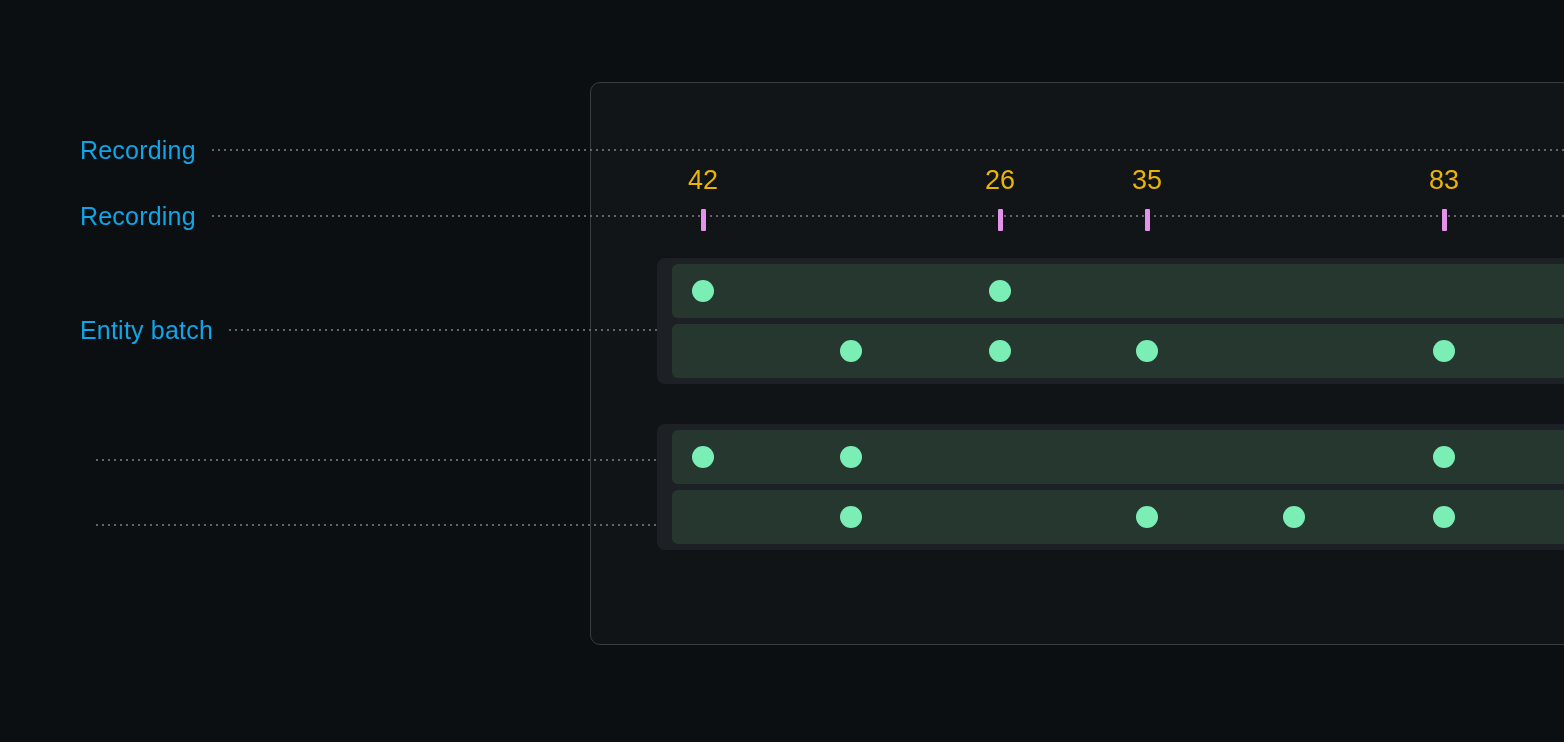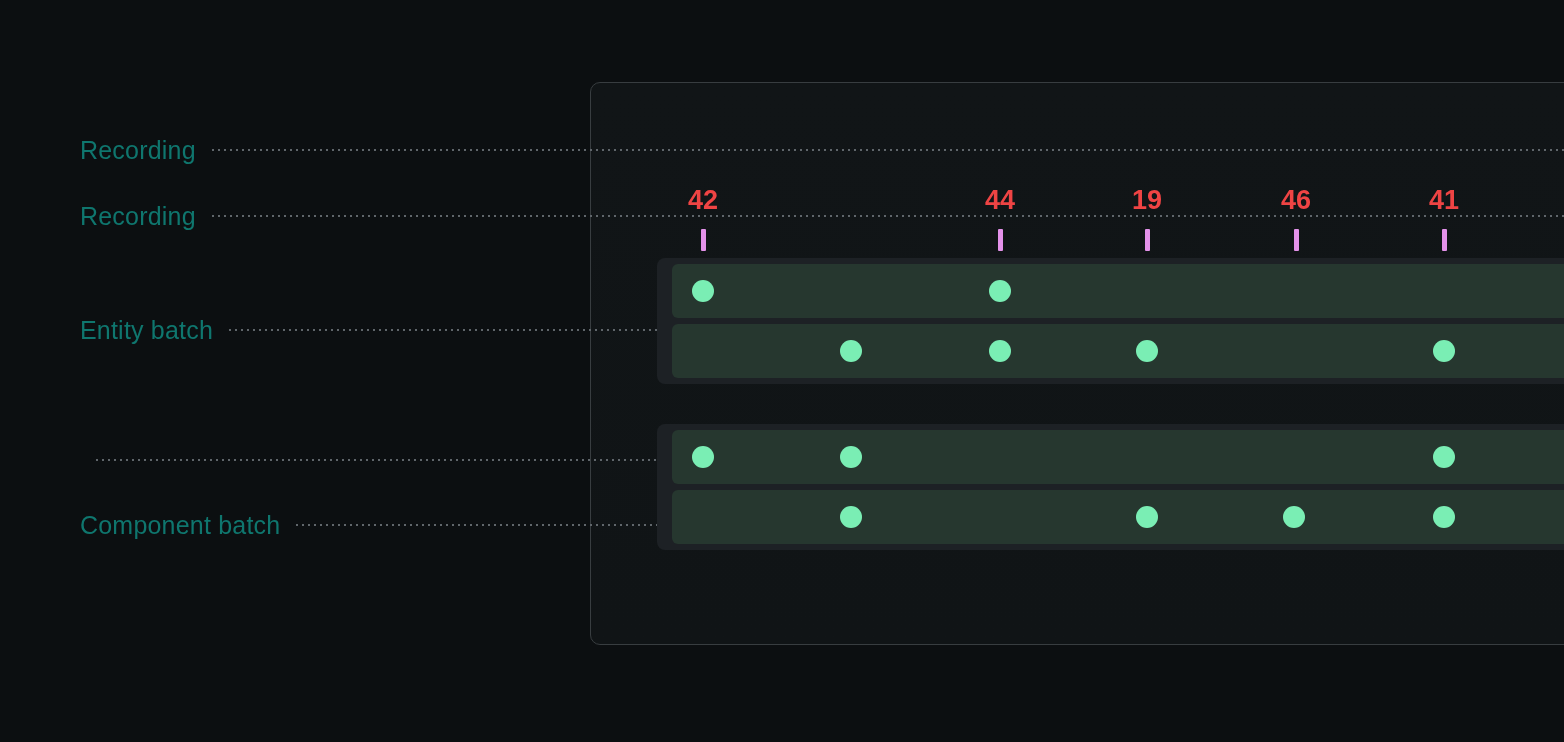--- a/index.html
+++ b/index.html
@@ -20,21 +20,21 @@
   
   .label-row {
     position: absolute;
     left: 80px;
     display: flex;
     align-items: center;
     height: 30px;
     white-space: nowrap;
   }
   .label-text {
-    color: #0f766e;
+    color: #0ea5e9;
     font-size: 25px;
     font-weight: 400;
     letter-spacing: 0.2px;
     line-height: 30px;
   }
   .leader {
     flex: 1 1 auto;
     height: 2px;
     margin-left: 14px;
     background-image: radial-gradient(circle, #60666b 0.9px, rgba(0,0,0,0) 1.1px);
@@ -64,25 +64,24 @@
     height: 160px;
   }
   .tick-wrap {
     position: absolute;
     top: 0;
     width: 80px;
     margin-left: -40px;
     text-align: center;
   }
   .tick-num {
-    color: #ef4444;
+    color: #eab308;
     font-size: 27px;
-    font-weight: 700;
+    font-weight: 400;
     line-height: 30px;
-    margin-top: 20px;
   }
   .tick-mark {
     width: 5px;
     height: 22px;
     background: #e492ea;
     border-radius: 1px;
     margin: 14px auto 0 auto;
   }
 
   
@@ -134,44 +133,39 @@
           <span class="leader"></span>
         </div>
         <div class="label-row" style="top: 315px; width: 1484px;">
           <span class="label-text">Entity batch</span>
           <span class="leader"></span>
         </div>
         <div class="label-row" style="top: 445px; width: 1484px;">
           <span class="leader"></span>
         </div>
         <div class="label-row" style="top: 510px; width: 1484px;">
-          <span class="label-text">Component batch</span>
           <span class="leader"></span>
         </div>
       </div>
 
     <div id="axis">
         <div class="tick-wrap" style="left: 113px; top: 83px;">
           <div class="tick-num">42</div>
           <div class="tick-mark"></div>
         </div>
         <div class="tick-wrap" style="left: 410px; top: 83px;">
-          <div class="tick-num">44</div>
+          <div class="tick-num">26</div>
           <div class="tick-mark"></div>
         </div>
         <div class="tick-wrap" style="left: 557px; top: 83px;">
-          <div class="tick-num">19</div>
-          <div class="tick-mark"></div>
-        </div>
-        <div class="tick-wrap" style="left: 706px; top: 83px;">
-          <div class="tick-num">46</div>
+          <div class="tick-num">35</div>
           <div class="tick-mark"></div>
         </div>
         <div class="tick-wrap" style="left: 854px; top: 83px;">
-          <div class="tick-num">41</div>
+          <div class="tick-num">83</div>
           <div class="tick-mark"></div>
         </div>
       </div>
 
     <div id="groups">
         <div class="group" style="top: 258px;">
           <div class="track">
             <div class="dot" style="left: 31px;"></div>
             <div class="dot" style="left: 328px;"></div>
           </div>

